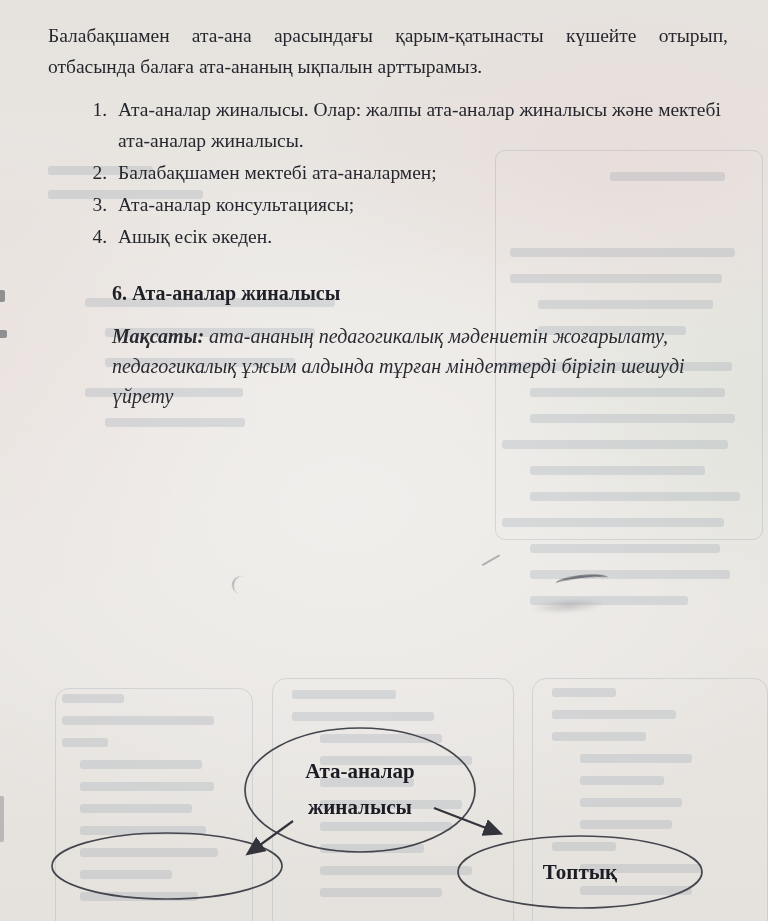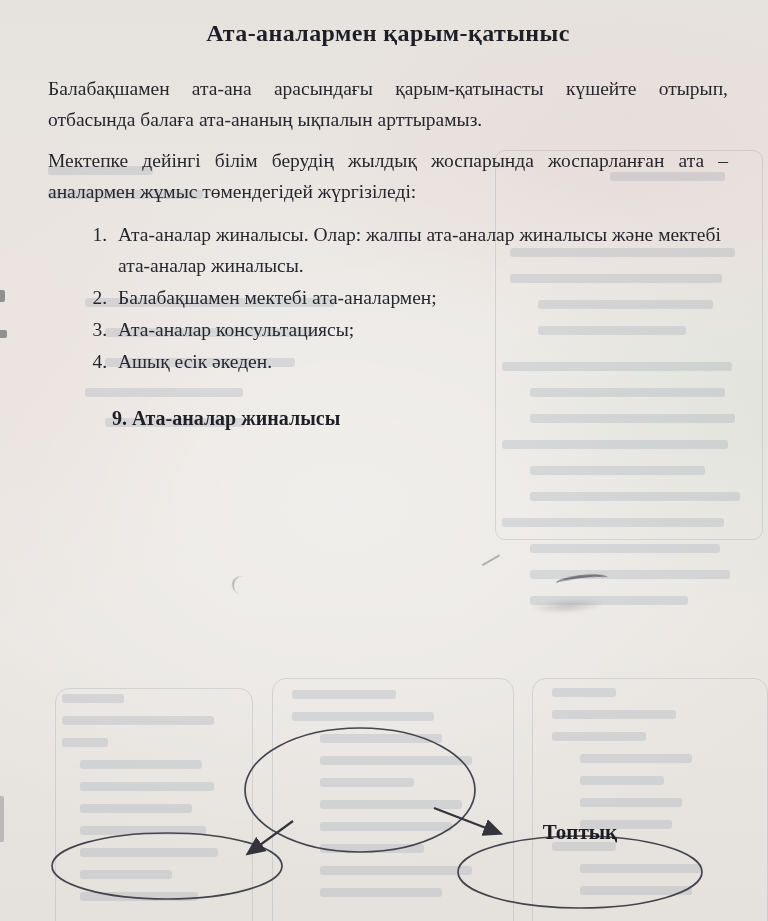--- a/index.html
+++ b/index.html
@@ -145,50 +145,50 @@
       <div class="ghost-line" style="left: 580px; top: 754px; width: 112px;"></div>
       <div class="ghost-line" style="left: 580px; top: 776px; width: 84px;"></div>
       <div class="ghost-line" style="left: 580px; top: 798px; width: 102px;"></div>
       <div class="ghost-line" style="left: 580px; top: 820px; width: 92px;"></div>
       <div class="ghost-line" style="left: 552px; top: 842px; width: 64px;"></div>
       <div class="ghost-line" style="left: 580px; top: 864px; width: 122px;"></div>
       <div class="ghost-line" style="left: 580px; top: 886px; width: 112px;"></div>
     </div>
 
   <div class="content">
-    <h1 class="doc-title">Ата-аналармен қарым-қатыныс</h1>
 
     <p class="para">Балабақшамен ата-ана арасындағы қарым-қатынасты күшейте отырып, отбасында балаға ата-ананың ықпалын арттырамыз.</p>
-    <p class="para gap-s">Мектепке дейінгі білім берудің жылдық жоспарында жоспарланған ата – аналармен жұмыс төмендегідей жүргізіледі:</p>
 
     <ol class="doc-list">
       <li><span>Ата-аналар жиналысы. Олар: жалпы ата-аналар жиналысы және мектебі ата-аналар жиналысы.</span></li>
       <li><span>Балабақшамен мектебі ата-аналармен;</span></li>
       <li><span>Ата-аналар консультациясы;</span></li>
       <li><span>Ашық есік әкеден.</span></li>
     </ol>
 
-    <h2 class="section-heading">9.  Ата-аналар жиналысы</h2>
+    <h2 class="section-heading">6.  Ата-аналар жиналысы</h2>
 
+    <p class="goal"><span class="goal-label">Мақсаты:</span><span> ата-ананың педагогикалық мәдениетін жоғарылату, педагогикалық ұжым алдында тұрған міндеттерді бірігіп шешуді үйрету</span></p>
   </div>
 
   <svg class="diagram" width="768" height="921" viewBox="0 0 768 921">
     <defs>
       <marker id="arrow" markerWidth="9" markerHeight="8" refX="7" refY="4" orient="auto">
         <polygon points="0,0 9,4 0,8" fill="#33343b"></polygon>
       </marker>
     </defs>
     <ellipse cx="360" cy="790" rx="115" ry="62" fill="none" stroke="#44454d" stroke-width="1.7"></ellipse>
     <ellipse cx="167" cy="866" rx="115" ry="33" fill="none" stroke="#44454d" stroke-width="1.7"></ellipse>
     <ellipse cx="580" cy="872" rx="122" ry="36" fill="none" stroke="#44454d" stroke-width="1.7"></ellipse>
     <line x1="293" y1="821" x2="249" y2="853" stroke="#33343b" stroke-width="2.2" marker-end="url(#arrow)"></line>
     <line x1="434" y1="808" x2="499" y2="833" stroke="#33343b" stroke-width="2.2" marker-end="url(#arrow)"></line>
   </svg>
 
-  <div class="dg-label" style="left:460px;top:814px;width:240px;">Топтық</div>
+  <div class="dg-label" style="left:268px;top:753px;width:184px;">Ата-аналар жиналысы</div>
+  <div class="dg-label" style="left:460px;top:854px;width:240px;">Топтық</div>
 
   <div class="smudge smudge-a"></div>
   <div class="smudge smudge-b"></div>
   <div class="smudge smudge-c"></div>
   <div class="smudge smudge-d"></div>
   <div class="edge-mark em1"></div>
   <div class="edge-mark em2"></div>
   <div class="edge-mark em3"></div>
 
 </div>

